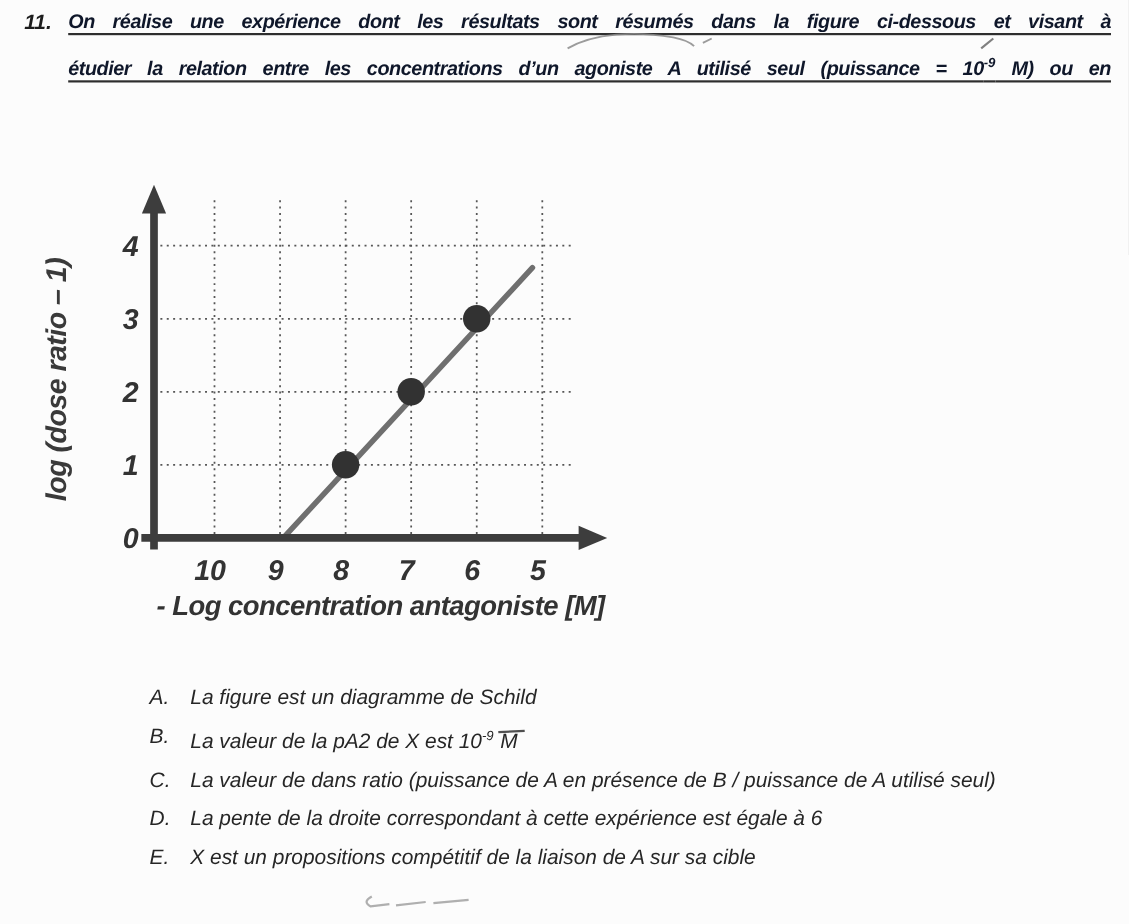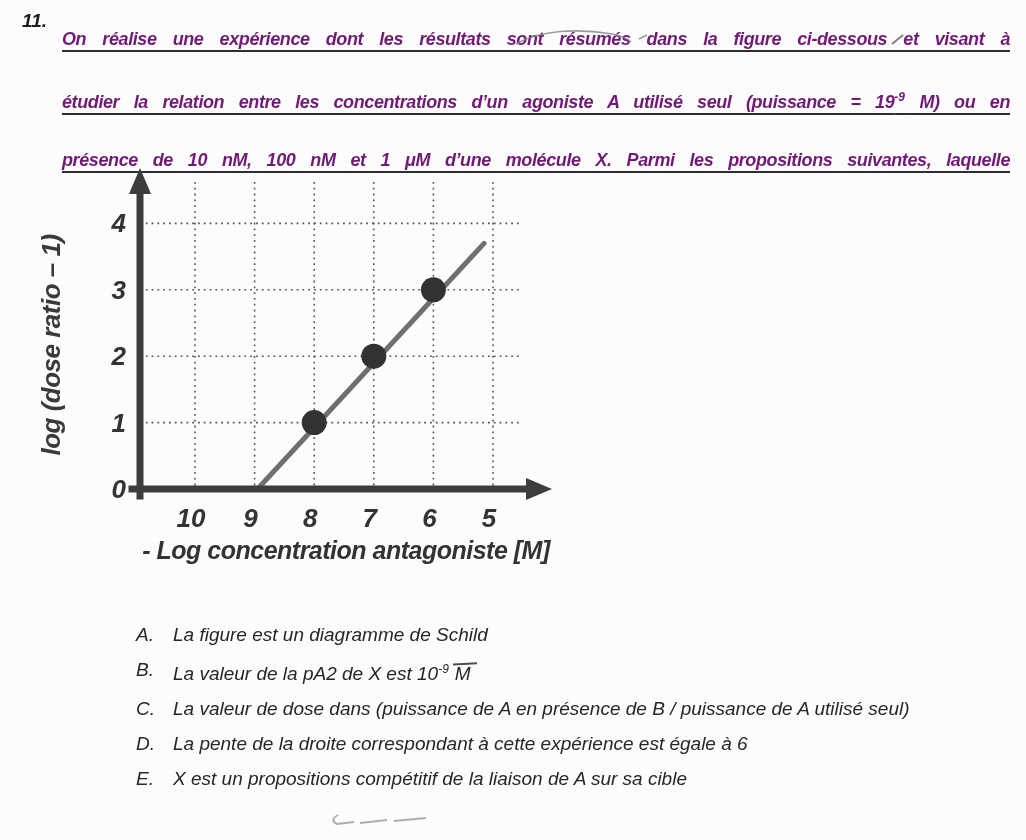--- a/index.html
+++ b/index.html
@@ -8,25 +8,24 @@
     background:#fcfcfc; color:#222;
     font-family:"Liberation Sans","DejaVu Sans",sans-serif;
     font-style:italic;
   }
   
   .question{position:absolute; left:22px; top:0; width:992px;}
   .qnum{position:absolute; left:0; top:10px; font-size:19px; font-weight:bold; color:#1d1d1d;}
   .qlines{margin-left:40px; width:948px;}
   .qline{
     font-size:18px; font-weight:bold; line-height:38px; letter-spacing:-0.4px;
-    color:#701a75; white-space:nowrap;
+    color:#0f172a; white-space:nowrap;
     text-decoration:underline; text-decoration-thickness:2px;
     text-underline-offset:5px; text-decoration-color:#2e2e2e;
     text-decoration-skip-ink:none;
-    margin-top:20px;
   }
   .just{text-align:justify; text-align-last:justify;}
   .sup{font-size:12px; vertical-align:7px; letter-spacing:0;}
   
   .chart{position:absolute; left:28px; top:160px;}
   .grid{stroke:#565656; stroke-width:1.6; stroke-dasharray:1.8 4;}
   .fitline{stroke:#6f6f6f; stroke-width:5; stroke-linecap:round;}
   .axis{stroke:#3d3d3d; stroke-width:7; stroke-linecap:square;}
   .axisfill{fill:#3d3d3d;}
   .pt{fill:#323232;}
@@ -50,22 +49,21 @@
 </style>
 </head>
 <body>
 
 <div class="page">
 
   <div class="question">
     <span class="qnum">11.</span>
     <div class="qlines">
       <div class="qline just">On réalise une expérience dont les résultats sont résumés dans la figure ci-dessous et visant à</div>
-      <div class="qline just"><span>étudier la relation entre les concentrations d’un agoniste A utilisé seul (puissance = 19</span><span class="sup">-9</span><span> M) ou en</span></div>
-      <div class="qline just">présence de 10 nM, 100 nM et 1 μM d’une molécule X. Parmi les propositions suivantes, laquelle</div>
+      <div class="qline just"><span>étudier la relation entre les concentrations d’un agoniste A utilisé seul (puissance = 10</span><span class="sup">-9</span><span> M) ou en</span></div>
     </div>
   </div>
 
   <svg class="annot" style="left:512px; top:26px;" width="140" height="24">
     <path d="M4,18 C28,4 66,2 100,8 C110,10 116,13 119,16 M127,13 l8,-4" stroke="#8b8b8b" stroke-width="1.7" opacity="0.85"></path>
   </svg>
 
   <svg class="annot" style="left:888px; top:33px;" width="24" height="14">
     <path d="M4,11 L15,2" stroke="#6a6a6a" stroke-width="2" opacity="0.85"></path>
   </svg>
@@ -109,21 +107,21 @@
       <span class="olab">A.</span>
       <span class="otext">La figure est un diagramme de Schild</span>
     </div>
     <div class="opt">
       <span class="olab">B.</span>
       <span class="otext"><span>La valeur de la pA2 de X est 10</span><span class="sup">-9</span><span class="mbar">M</span></span>
     </div>
     <div class="opt">
       <span class="olab">C.</span>
       <span class="otext">
-        <div>La valeur de dose dans (puissance de A en présence de B / puissance de A utilisé seul)</div>
+        <div>La valeur de dans ratio (puissance de A en présence de B / puissance de A utilisé seul)</div>
       </span>
     </div>
     <div class="opt">
       <span class="olab">D.</span>
       <span class="otext">La pente de la droite correspondant à cette expérience est égale à 6</span>
     </div>
     <div class="opt">
       <span class="olab">E.</span>
       <span class="otext">X est un propositions compétitif de la liaison de A sur sa cible</span>
     </div>

